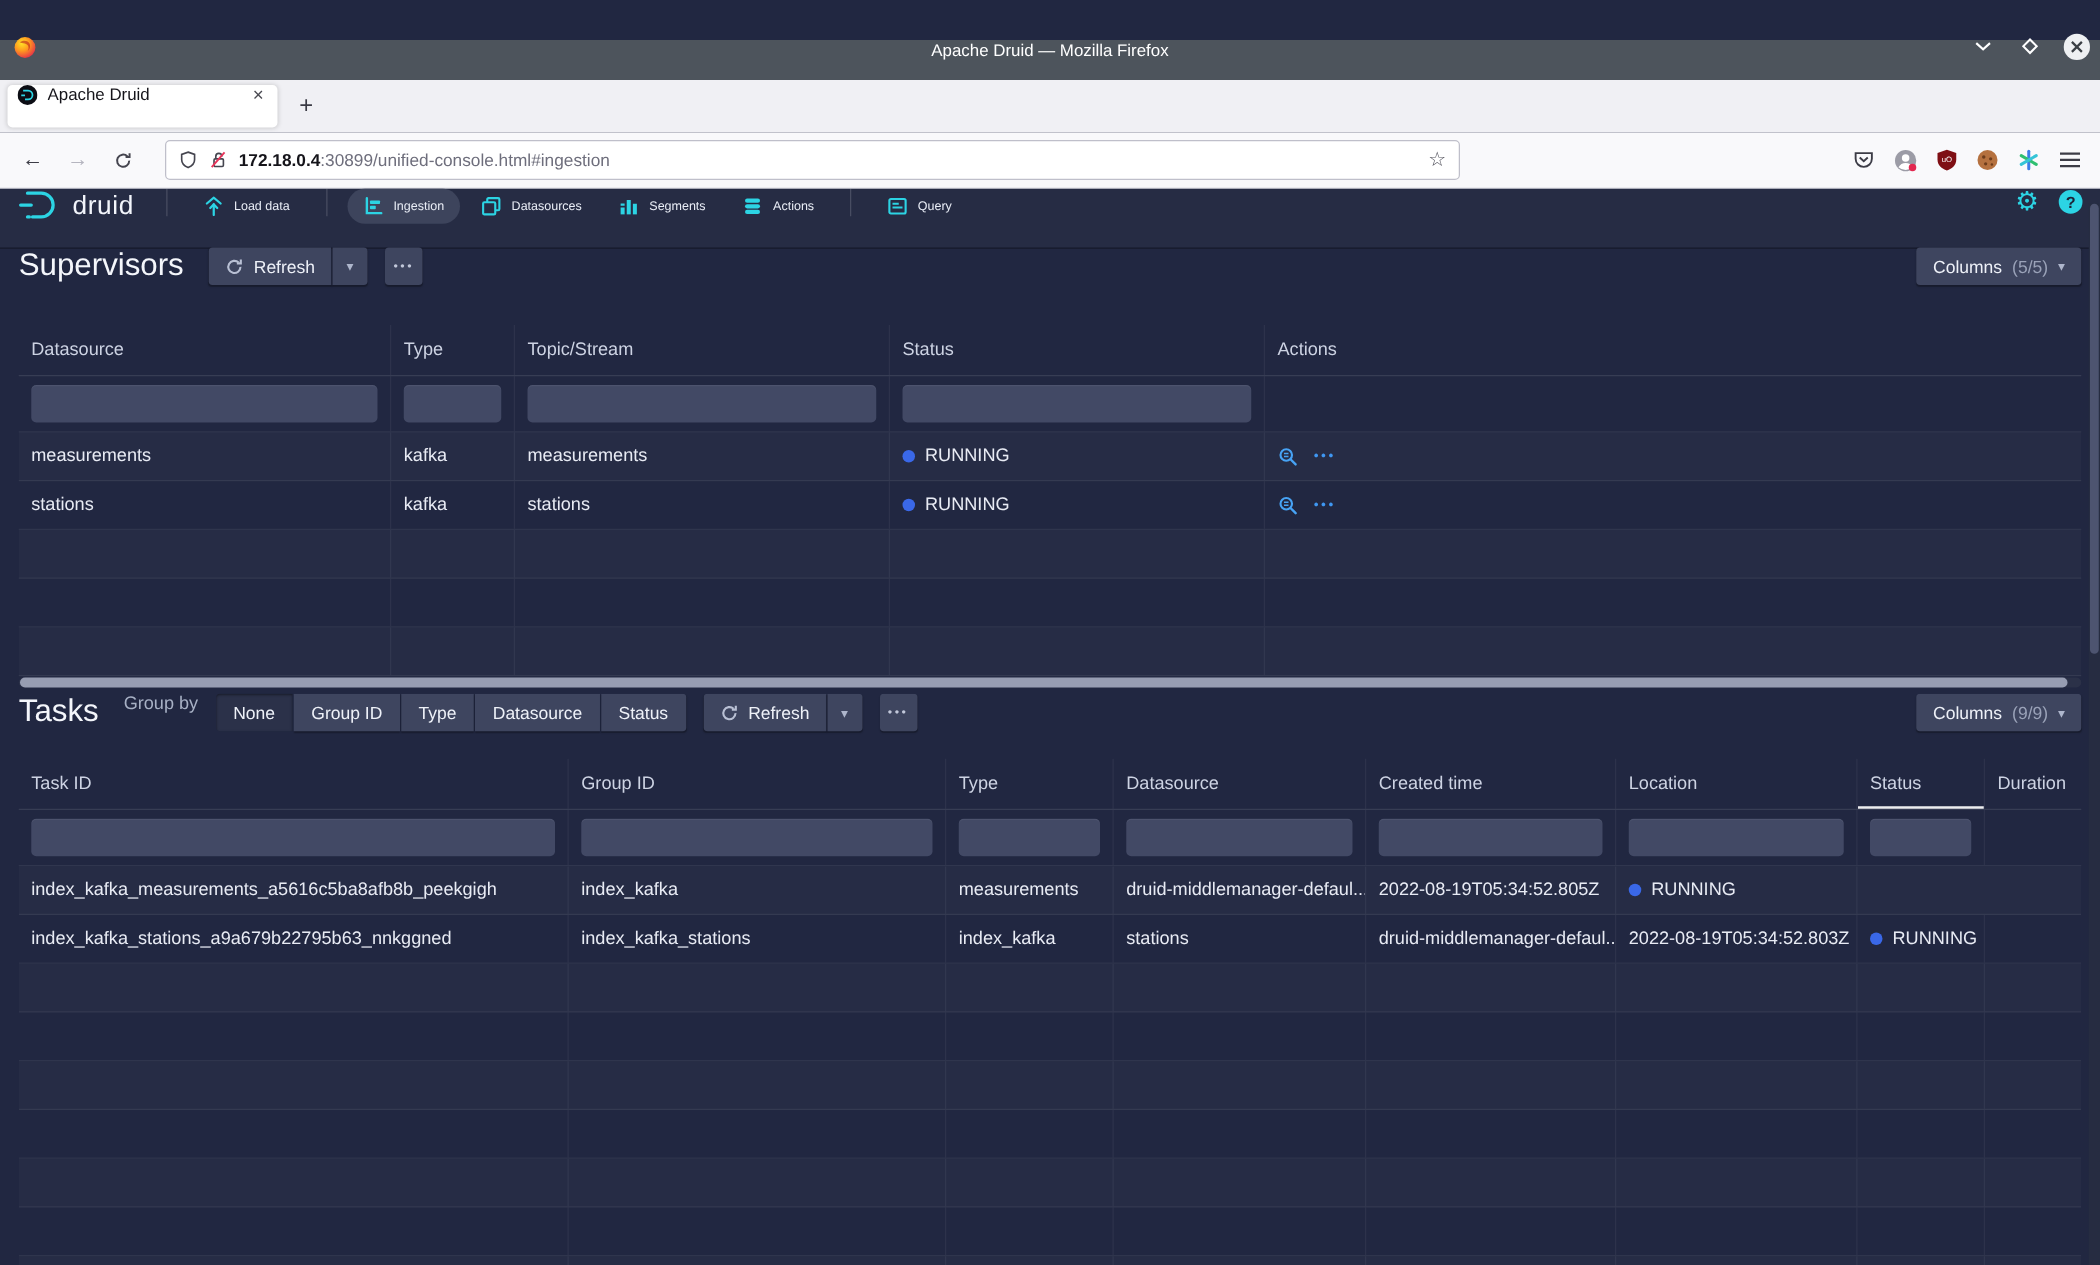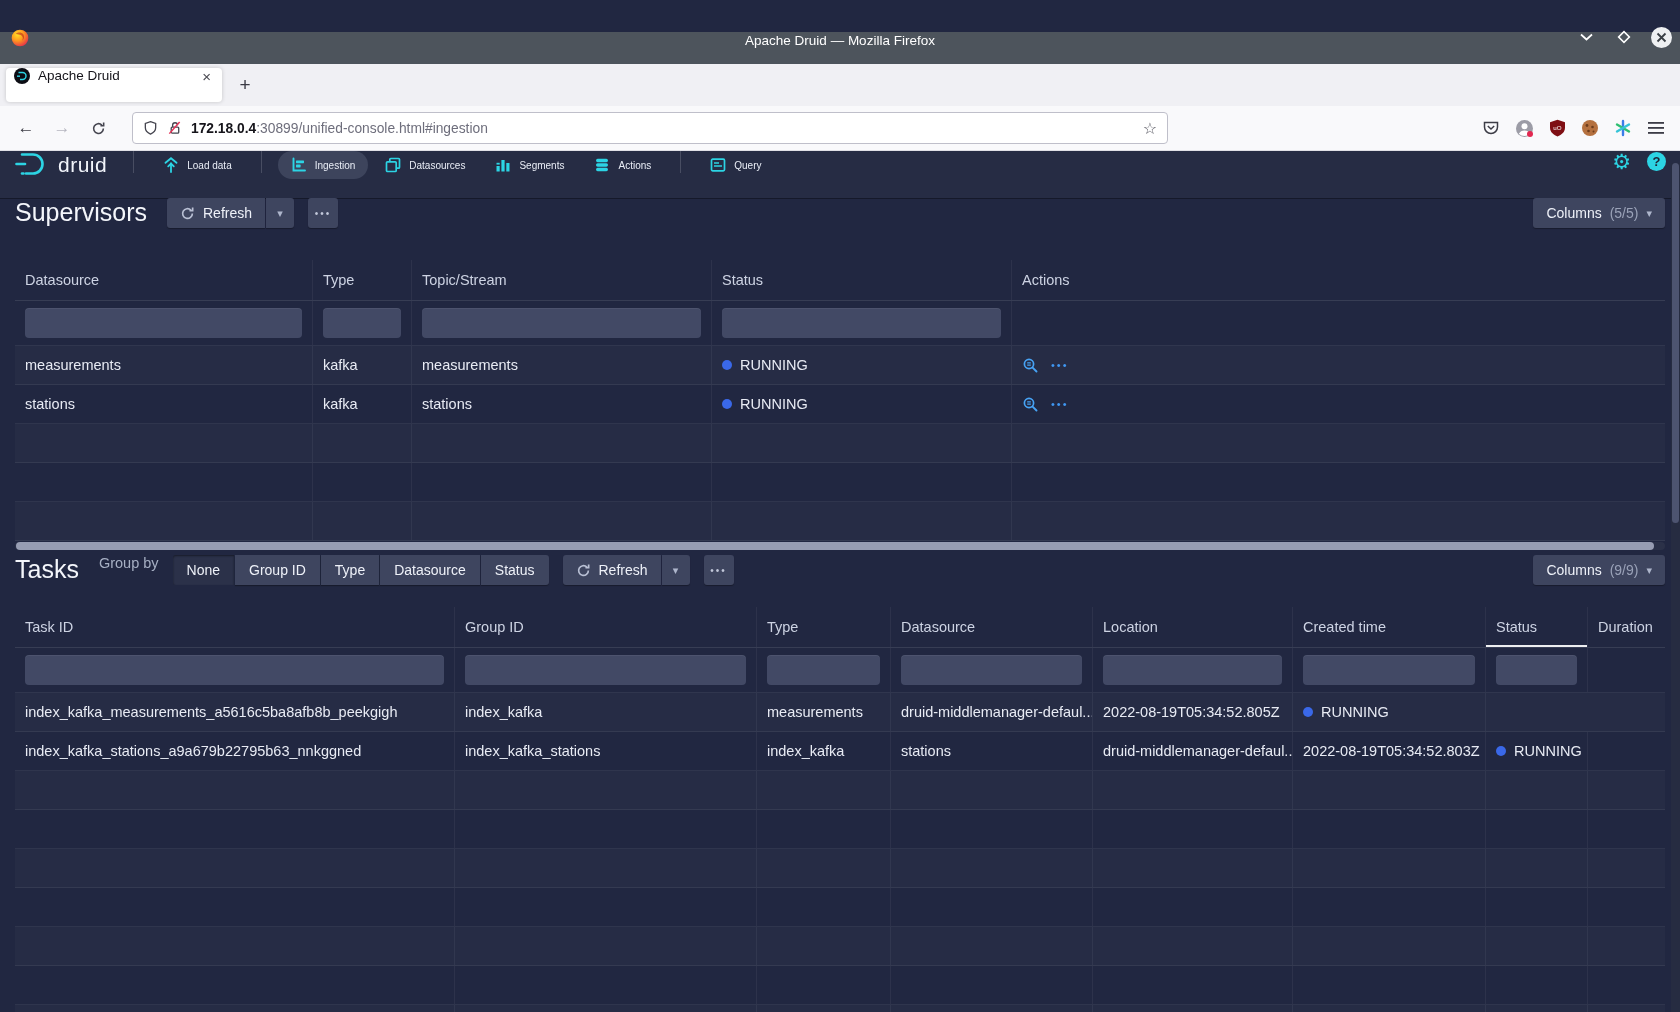--- a/index.html
+++ b/index.html
@@ -431,22 +431,22 @@
         <span class="caret">▾</span>
       </div>
     </div>
 
     <div class="tbl tasks-table" style="--cols:440px 302px 134px 202px 200px 193px 102px 1fr">
       <div class="grid thead">
         <div class="c">Task ID</div>
         <div class="c">Group ID</div>
         <div class="c">Type</div>
         <div class="c">Datasource</div>
+        <div class="c">Created time</div>
         <div class="c">Location</div>
-        <div class="c">Created time</div>
         <div class="c sorted">Status</div>
         <div class="c">Duration</div>
       </div>
       <div class="grid frow">
         <div class="c">
             <input class="filter-input" style="">
           </div>
         <div class="c">
             <input class="filter-input" style="">
           </div>

